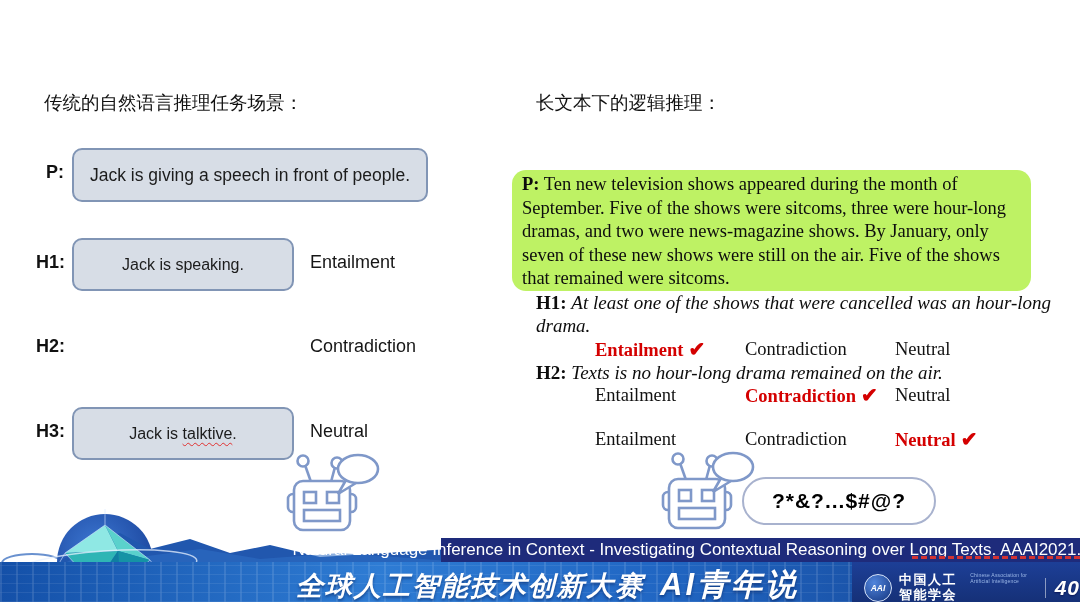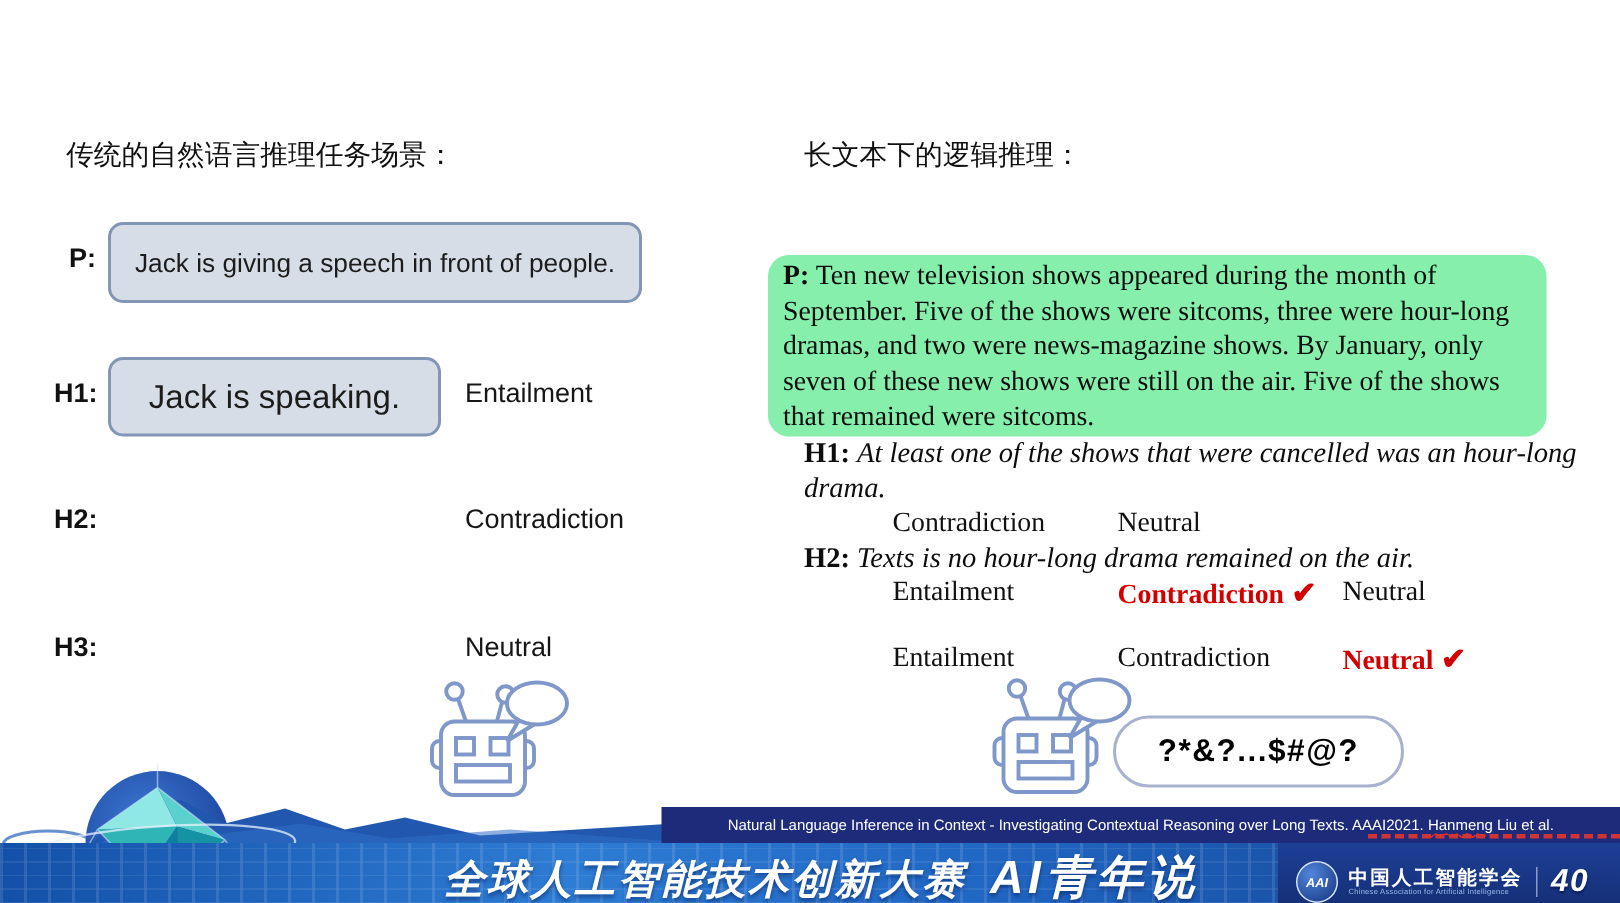--- a/index.html
+++ b/index.html
@@ -9,32 +9,32 @@
   
   .title{position:absolute;left:44px;top:38px;font-size:31px;font-weight:900;
          color:#F9A008;letter-spacing:1px;}
   .col-heading{position:absolute;font-family:"Liberation Serif",serif;font-size:18.5px;color:#111;}
   .lhead{left:44px;top:90px;}
   .rhead{left:536px;top:90px;}
 
   
   .plabel{position:absolute;font-weight:bold;font-size:18px;color:#111;}
   .hbox{position:absolute;background:#D7DDE6;border:2px solid #8195B5;border-radius:10px;
-        display:flex;align-items:center;justify-content:center;font-size:22px;color:#1c1c1c;}
+        display:flex;align-items:center;justify-content:center;font-size:16px;color:#1c1c1c;}
   .pbox-l{left:72px;top:148px;width:352px;height:50px;font-size:17.5px;}
   .h1box{left:72px;top:238px;width:218px;height:49px;}
   .h2box{left:72px;top:322px;width:218px;height:49px;}
   .h3box{left:72px;top:407px;width:218px;height:49px;}
   .relation{position:absolute;left:310px;font-size:18px;color:#161616;}
   .rel1{top:252px;} .rel2{top:336px;} .rel3{top:421px;}
   .wavy{text-decoration-line:underline;text-decoration-style:wavy;text-decoration-color:#E03030;
         text-decoration-thickness:1px;text-underline-offset:3px;}
 
   
-  .pbox-r{position:absolute;left:512px;top:170px;width:519px;height:121px;background:#86efac;
+  .pbox-r{position:absolute;left:512px;top:170px;width:519px;height:121px;background:#bef264;
           border-radius:14px;padding:3px 10px;box-sizing:border-box;
           font-family:"Liberation Serif",serif;font-size:18.5px;line-height:23.5px;color:#0d0d0d;}
   .rhyp{position:absolute;left:536px;width:522px;font-family:"Liberation Serif",serif;
         font-size:19px;line-height:23px;color:#0d0d0d;}
   .rh1{top:291px;} .rh2{top:361px;} .rh3{top:404px;}
   .rhyp b{font-style:normal;}
   .rhyp i{font-style:italic;}
   .opt-row{position:absolute;left:595px;width:440px;display:flex;
            font-family:"Liberation Serif",serif;font-size:18.5px;color:#111;}
   .row1{top:337px;} .row2{top:383px;} .row3{top:427px;}
@@ -47,40 +47,40 @@
   .robot{position:absolute;}
   .robot-left{left:280px;top:452px;}
   .robot-right{left:655px;top:450px;}
   .gibberish{position:absolute;left:742px;top:477px;width:190px;height:44px;background:#fff;
              border:2px solid #A8B2CE;border-radius:24px;display:flex;align-items:center;
              justify-content:center;font-weight:bold;font-size:21px;color:#000;letter-spacing:1px;}
 
   
   .artwork{position:absolute;left:0;top:505px;width:450px;height:97px;}
   .citebar{position:absolute;left:441px;top:538px;width:639px;height:24px;background:#1E2B7B;
-           color:#fff;font-size:10px;display:flex;align-items:center;justify-content:center;
+           color:#fff;font-size:17px;display:flex;align-items:center;justify-content:center;
            white-space:nowrap;}
   .citebar .wavy{text-underline-offset:2px;}
   .strip{position:absolute;left:0;top:562px;width:1080px;height:40px;
          background:linear-gradient(90deg,#1450a8 0%,#2e7cd4 35%,#2167c4 60%,#14418f 100%);}
   .strip::before{content:"";position:absolute;inset:0;opacity:.22;
          background:repeating-linear-gradient(90deg,rgba(255,255,255,.5) 0 2px,transparent 2px 16px),
                     repeating-linear-gradient(0deg,rgba(255,255,255,.35) 0 1px,transparent 1px 9px);}
   .strip-text{position:absolute;left:296px;top:564px;color:#fff;font-style:italic;font-weight:900;
               font-size:27px;letter-spacing:2px;white-space:nowrap;
               text-shadow:0 2px 3px rgba(0,30,90,.55);}
   .brand{font-size:31px;margin-left:16px;letter-spacing:3px;margin-top:16px;}
   .logo-panel{position:absolute;left:852px;top:562px;width:228px;height:52px;
               background:linear-gradient(180deg,#1d3f97,#132c6e);display:flex;align-items:center;
               padding-left:12px;box-sizing:border-box;}
   .caai-circle{width:26px;height:26px;border-radius:50%;flex:0 0 26px;
                background:radial-gradient(circle at 35% 30%,#5185dc,#14357e);
                border:1.5px solid #d7e4fa;color:#fff;font-size:8.5px;font-weight:bold;
                font-style:italic;display:flex;align-items:center;justify-content:center;}
-  .org{margin-left:7px;display:flex;flex-direction:column;line-height:1.15;}
+  .org{margin-left:7px;display:flex;flex-direction:row;line-height:1.15;}
   .org-name{color:#fff;font-size:13px;font-weight:bold;letter-spacing:1.5px;}
   .org-en{color:#9db9e8;font-size:5px;letter-spacing:.2px;}
   .divider{width:1px;height:20px;background:rgba(255,255,255,.5);margin:0 9px;}
   .anniv{color:#fff;font-size:21px;font-weight:900;font-style:italic;letter-spacing:1px;
          text-shadow:0 1px 2px rgba(0,0,60,.6);}
   .red-dashes{position:absolute;left:912px;top:556px;width:168px;height:0;
               border-top:3px dashed #D23333;}
 </style>
 </head>
 <body>
@@ -98,31 +98,35 @@
   <span class="plabel" style="left:36px;top:252px;">H1:</span>
   <div class="hbox h1box">
     <span>Jack is speaking.</span>
   </div>
   <span class="relation rel1">Entailment</span>
 
   <span class="plabel" style="left:36px;top:336px;">H2:</span>
   <span class="relation rel2">Contradiction</span>
 
   <span class="plabel" style="left:36px;top:421px;">H3:</span>
+  <div class="hbox h3box">
+    <span><span>Jack is </span><span class="wavy">talktive</span><span>.</span></span>
+  </div>
   <span class="relation rel3">Neutral</span>
 
   <div class="pbox-r">
     <b>P:</b>
     <span>Ten new television shows appeared during the month of September. Five of the shows were sitcoms, three were hour-long dramas, and two were news-magazine shows. By January, only seven of these new shows were still on the air. Five of the shows that remained were sitcoms.</span>
   </div>
 
   <div class="rhyp rh1">
     <b>H1:</b> <i>At least one of the shows that were cancelled was an hour-long drama.</i>
   </div>
   <div class="opt-row row1">
+    <span class="opt" data-selected="true"><span class="opt-label">Entailment</span><span class="chk">✔</span></span>
     <span class="opt" data-selected="false"><span class="opt-label">Contradiction</span><span class="chk"></span></span>
     <span class="opt" data-selected="false"><span class="opt-label">Neutral</span><span class="chk"></span></span>
   </div>
 
   <div class="rhyp rh2">
     <b>H2:</b> <i>Texts is no hour-long drama remained on the air.</i>
   </div>
   <div class="opt-row row2">
     <span class="opt" data-selected="false"><span class="opt-label">Entailment</span><span class="chk"></span></span>
     <span class="opt" data-selected="true"><span class="opt-label">Contradiction</span><span class="chk">✔</span></span>

